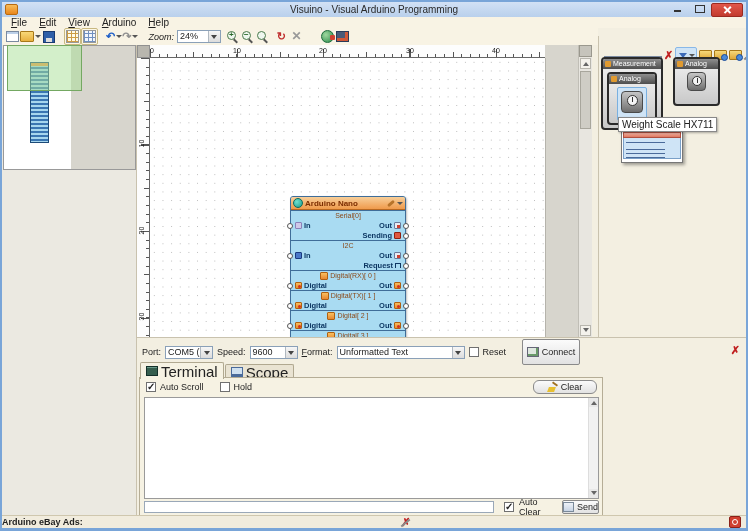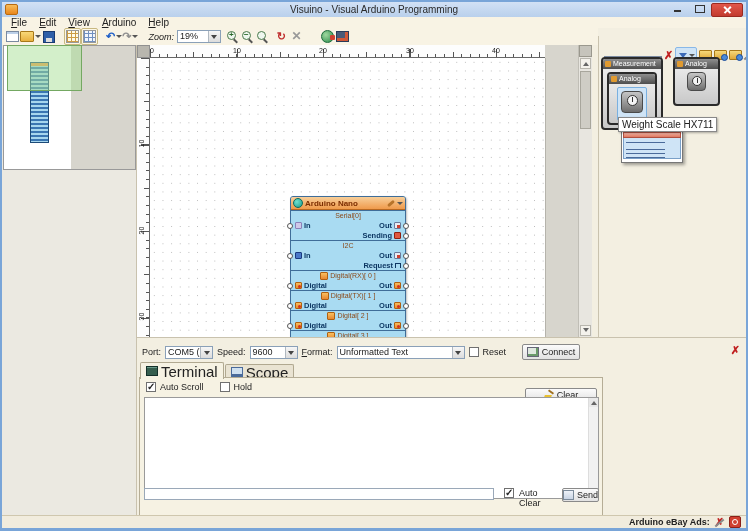--- a/index.html
+++ b/index.html
@@ -197,36 +197,36 @@
   .i-connect{width:10px;height:8px;border:1px solid #667;background:#dfe8df;box-shadow:inset -2px -2px 0 #6a9a6a;}
   .tabs{position:absolute;left:3px;top:24px;display:flex;align-items:flex-end;gap:1px;}
   .tab{height:14px;display:flex;align-items:center;gap:3px;padding:0 5px;font-size:15px;border:1px solid #b0a890;
        border-bottom:none;border-radius:2px 2px 0 0;background:#e9e3d2;}
   .tab.active{background:#f6f2e3;height:16px;position:relative;z-index:2;}
   .i-term{width:10px;height:8px;background:#355e4e;border:1px solid #14302a;box-shadow:inset 0 1px 0 #6a9a8a;}
   .i-scope{width:10px;height:8px;background:#cfe0f0;border:1px solid #4a6a9a;box-shadow:inset 0 -2px 0 #4a6a9a;}
   .term-group{position:absolute;left:2px;top:39px;width:464px;bottom:0;border:1px solid #b5ad96;
               background:#f6f2e3;box-sizing:border-box;}
   .as-row{position:absolute;left:6px;top:4px;display:flex;align-items:center;gap:4px;font-size:9px;}
-  .clear-btn{position:absolute;right:5px;top:10px;width:72px;height:14px;}
+  .clear-btn{position:absolute;right:5px;top:2px;width:64px;height:14px;border-radius:6px;}
   .i-broom{position:relative;width:10px;height:10px;}
   .i-broom::before{content:"";position:absolute;left:0;bottom:0;width:7px;height:5px;background:#e8c030;transform:skewX(-20deg);}
   .i-broom::after{content:"";position:absolute;right:0;top:1px;width:6px;height:2px;background:#a07020;transform:rotate(35deg);}
   .term-out{position:absolute;left:4px;top:19px;right:3px;bottom:16px;background:#fff;border:1px solid #9a9a9a;box-sizing:border-box;}
   .to-scroll{position:absolute;right:0;top:0;width:10px;bottom:0;background:#f2f2f2;border-left:1px solid #ddd;box-sizing:border-box;}
   .to-arrow{position:absolute;left:0;right:0;height:9px;display:flex;align-items:center;justify-content:center;background:#e8e8e8;}
-  .send-row{position:absolute;left:4px;right:3px;bottom:1px;height:26px;display:flex;gap:5px;}
+  .send-row{position:absolute;left:4px;right:3px;bottom:1px;height:14px;display:flex;align-items:center;gap:5px;}
   .send-input{flex:0 0 350px;height:12px;border:1px solid #9aa8b8;background:#fff;font-size:9px;
               font-family:"Liberation Sans",sans-serif;padding:0 2px;box-sizing:border-box;}
   .i-send{width:9px;height:8px;border:1px solid #7a8a9a;background:linear-gradient(#eef2f8,#c8d4e4);}
   .disc-x{position:absolute;right:6px;top:7px;}
 
   
   .status-bar{position:absolute;left:2px;right:2px;bottom:3px;height:12px;background:#f1ecdd;
-              border-top:1px solid #cfc7ae;display:flex;align-items:center;justify-content:flex-end;
+              border-top:1px solid #cfc7ae;display:flex;align-items:center;justify-content:space-between;
               gap:5px;padding-right:5px;z-index:8;}
   .status-text{font-size:9px;font-weight:bold;}
   .i-stopred{width:10px;height:10px;background:#d04030;border:1px solid #8a2018;border-radius:2px;position:relative;}
   .i-stopred::after{content:"";position:absolute;left:2px;top:2px;width:4px;height:4px;border:1px solid #fff;border-radius:50%;}
   .ic{display:inline-block;flex:0 0 auto;}
 </style>
 </head>
 <body>
 
 <div class="app">
@@ -272,21 +272,21 @@
         <span class="glyph g-undo">↶</span>
         <span class="carat"></span>
       </span>
     <span class="tb-btn">
         <span class="glyph g-redo">↷</span>
         <span class="carat"></span>
       </span>
     <span class="gap8"></span>
     <span class="tb-label">Zoom:</span>
     <span class="combo" style="width:44px">
-      <span class="combo-text">19%</span>
+      <span class="combo-text">24%</span>
       <span class="combo-btn"></span>
     </span>
     <span class="gap4"></span>
     <span class="tb-btn">
         <span class="i-mag ic">
           <span class="msign">+</span>
         </span>
       </span>
     <span class="tb-btn">
         <span class="i-mag ic">
@@ -528,21 +528,21 @@
         <span class="combo-btn"></span>
       </span>
       <span class="fl-underline">Format:</span>
       <span class="combo" style="width:128px">
         <span class="combo-text">Unformatted Text</span>
         <span class="combo-btn"></span>
       </span>
       <span class="cb"></span>
       <span>Reset</span>
       <span class="gap8"></span>
-      <span class="btn" style="width:58px;height:16px">
+      <span class="btn" style="width:58px;height:26px">
         <span class="i-connect ic"></span>
         <span>Connect</span>
       </span>
     </div>
     <span class="glyph g-xred disc-x">✗</span>
 
     <div class="tabs">
       <span class="tab active">
         <span class="i-term ic"></span>
         <span>Terminal</span>

